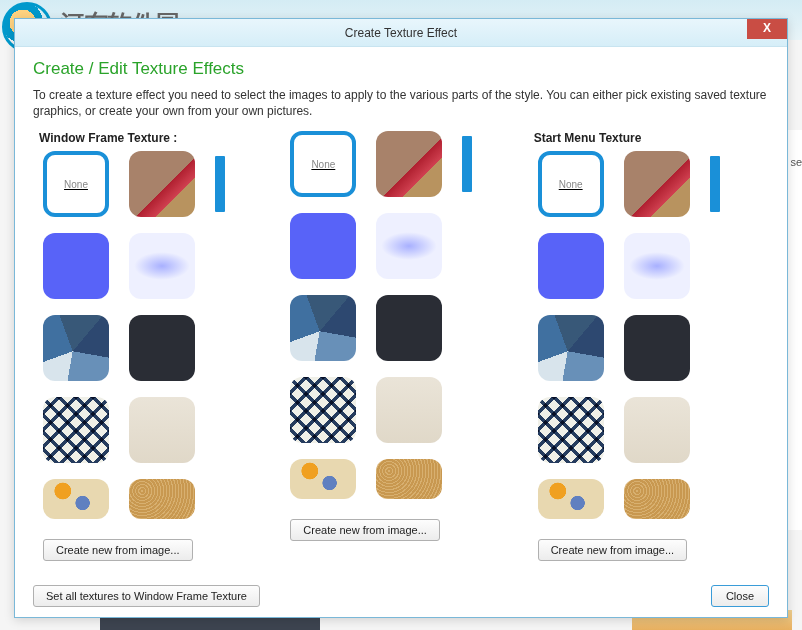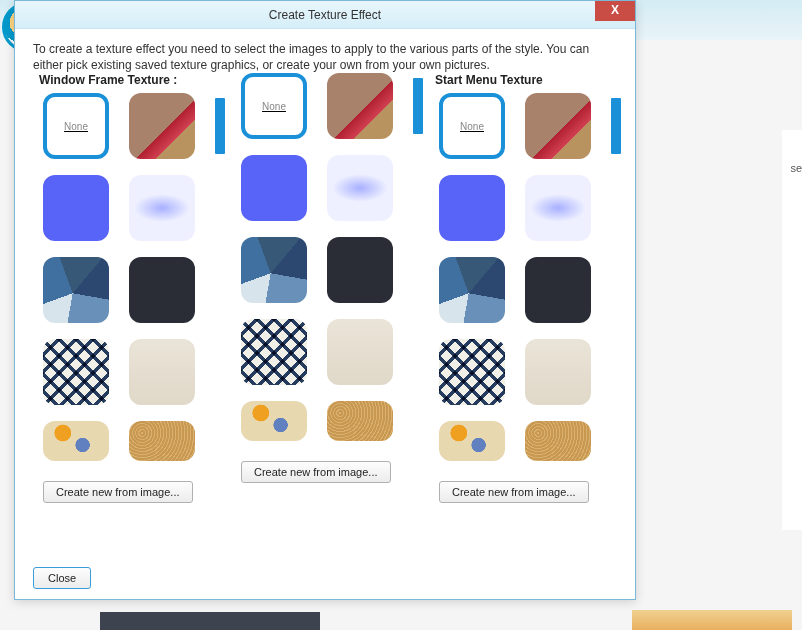--- a/index.html
+++ b/index.html
@@ -39,41 +39,41 @@
   letter-spacing: 0.5px;
 }
 .bg-side {
   position: absolute;
   right: 0; top: 130px;
   width: 20px; height: 400px;
   background: #fff;
 }
 .bg-side-txt {
   position: absolute;
-  right: 0; top: 162px;
+  right: 0; top: 156px;
   font-size: 11px;
   color: #555;
 }
 .bg-taskbar {
   position: absolute;
   bottom: 0; left: 100px;
   width: 220px; height: 18px;
   background: #3d4450;
 }
 .bg-thumb {
   position: absolute;
   bottom: 0; right: 10px;
   width: 160px; height: 20px;
   background: linear-gradient(#f0d090, #e8b060);
 }
 
 .modal {
   position: absolute;
-  top: 0; left: 14px;
-  width: 622px;
+  top: 18px; left: 14px;
+  width: 774px;
   height: 600px;
   background: #fff;
   border: 1px solid #7ab8d8;
   box-shadow: 0 2px 10px rgba(0,0,0,0.15);
 }
 .titlebar {
   height: 28px;
   background: linear-gradient(#e8f6fc, #d6eef8);
   border-bottom: 1px solid #c8e4f0;
   display: flex;
@@ -102,21 +102,21 @@
 }
 .heading {
   font-size: 17px;
   color: #2aa32a;
   margin-bottom: 8px;
 }
 .desc {
   font-size: 12px;
   color: #333;
   line-height: 1.35;
-  margin-bottom: 0;
+  margin-bottom: 12px;
 }
 .columns {
   display: flex;
   gap: 6px;
 }
 .col {
   flex: 1;
   display: flex;
   flex-direction: column;
 }
@@ -207,20 +207,21 @@
   <div class="bg-thumb"></div>
 </div>
 
 <div class="modal">
   <div class="titlebar">
     <span class="titlebar-text">Create Texture Effect</span>
     <div class="close-btn">X</div>
   </div>
 
   <div class="content">
+    <div class="heading">Create / Edit Texture Effects</div>
     <div class="desc">To create a texture effect you need to select the images to apply to the various parts of the style.  You can either pick existing saved texture graphics, or create your own from your own pictures.</div>
 
     <div class="columns">
 
       <div class="col">
         <div class="col-title">Window Frame Texture :</div>
         <div class="grid">
           <div class="row">
             <div class="tile selected">None</div>
             <div class="tile tx-gems"></div>
@@ -304,15 +305,16 @@
         </div>
         <div class="btn-row">
           <button class="btn">Create new from image...</button>
         </div>
       </div>
 
     </div>
   </div>
 
   <div class="footer">
+    <button class="btn">Set all textures to Window Frame Texture</button>
     <button class="btn btn-close">Close</button>
   </div>
 </div>
 
 </body></html>

